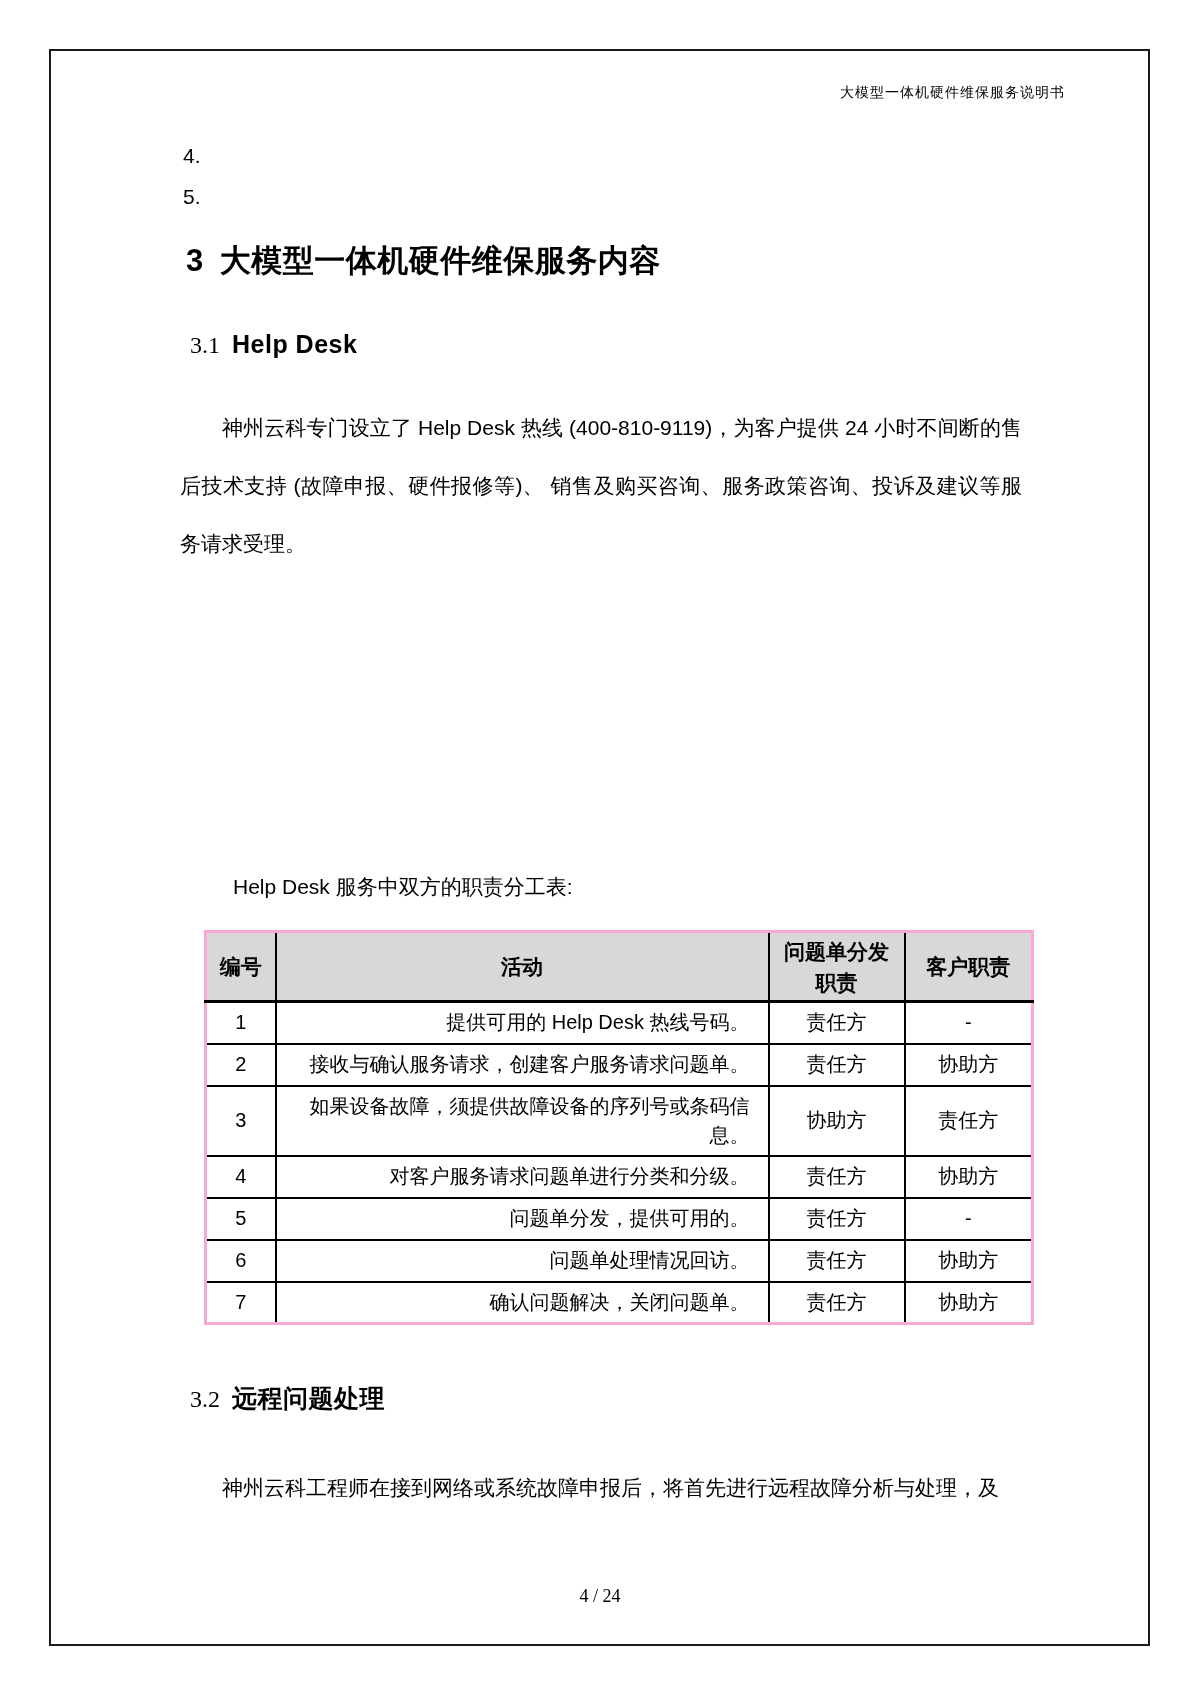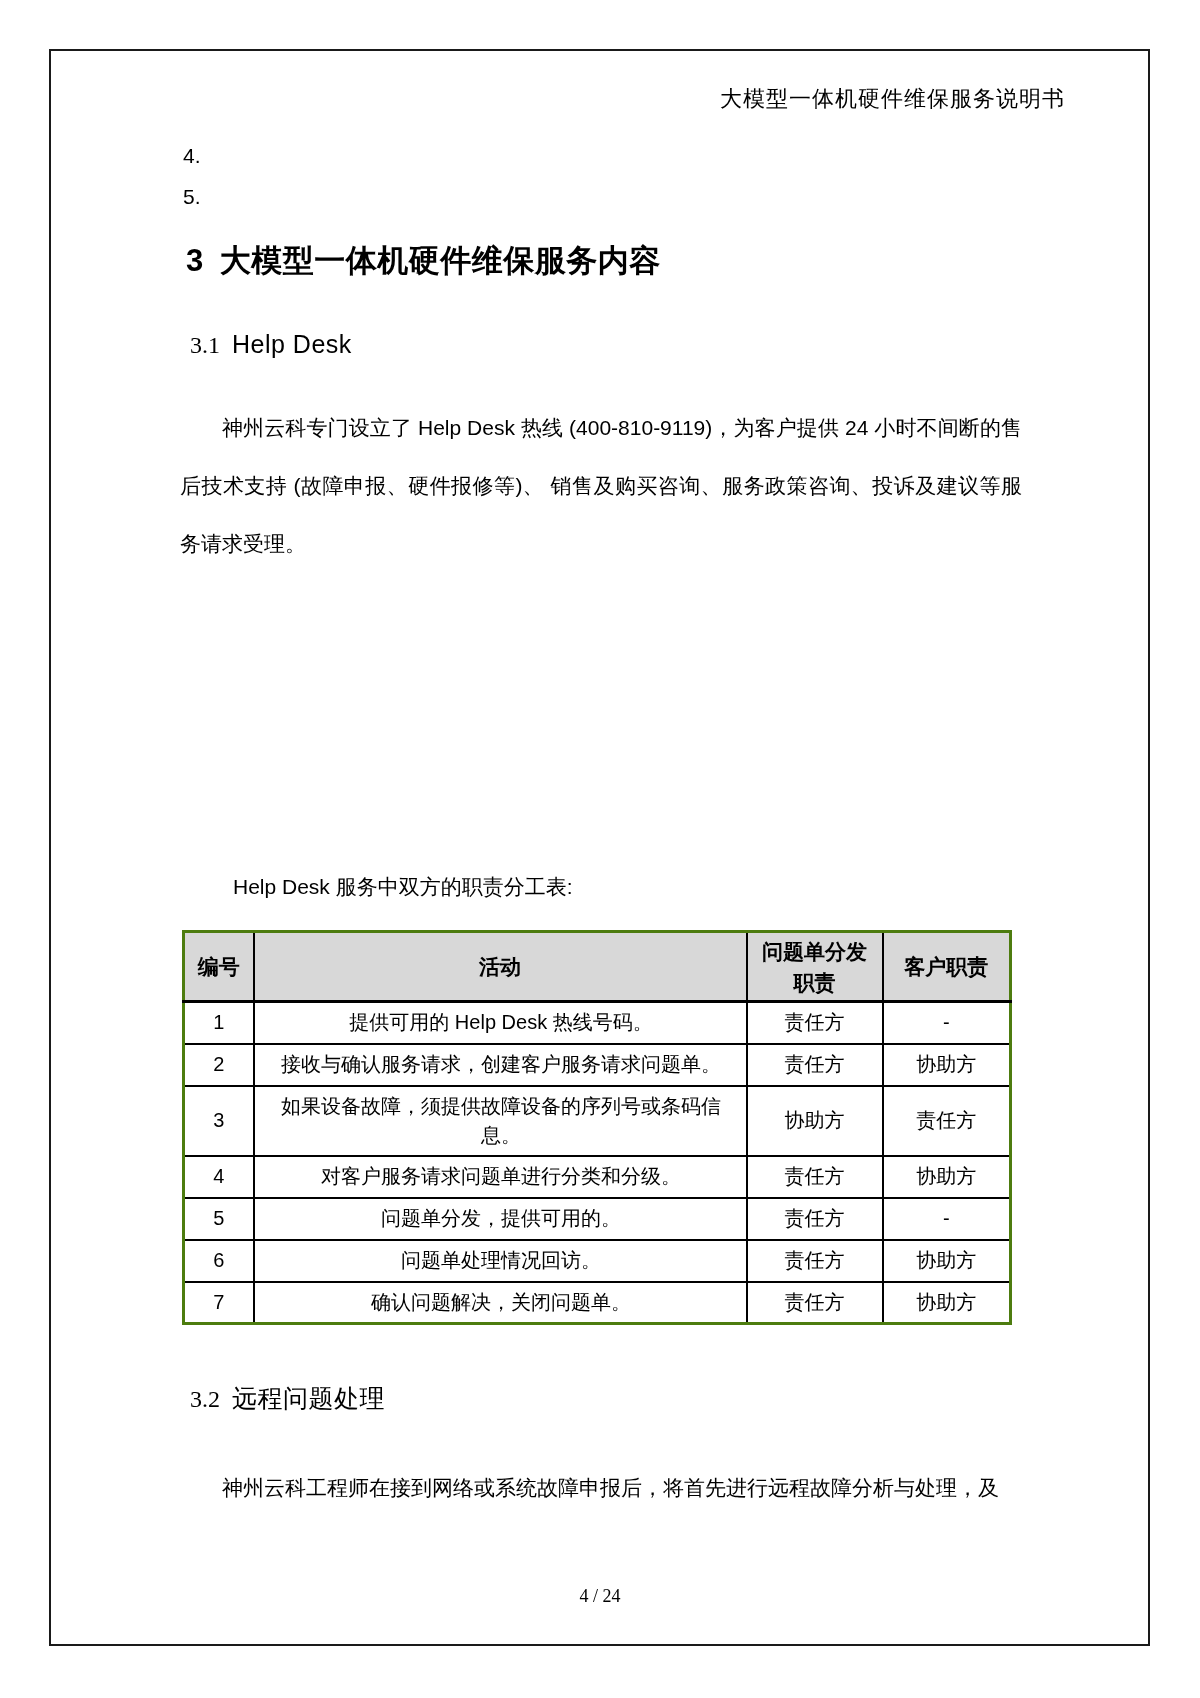--- a/index.html
+++ b/index.html
@@ -12,71 +12,71 @@
     overflow:hidden;
   }
   .page-border {
     position:absolute; left:49px; top:49px;
     width:1101px; height:1597px;
     border:2px solid #1a1a1a;
   }
   .doc-header {
     position:absolute; top:84px; right:135px;
     font-family:"Liberation Serif","DejaVu Serif",serif;
-    font-size:22px; letter-spacing:1px;
+    font-size:14px; letter-spacing:1px;
   }
   .num-list { position:absolute; left:183px; top:144px; width:860px; }
   .num-item { display:flex; font-size:21px; line-height:24px; margin-bottom:17px; }
   .num-item .marker { width:37px; flex:0 0 37px; }
   .heading-2 {
     position:absolute; left:186px; top:240px;
     font-size:31px; font-weight:bold; letter-spacing:0.5px;
   }
   .heading-2 .h-num { margin-right:16px; }
   .heading-3 { position:absolute; left:190px; font-size:25px; }
   .heading-3 .h-num {
     font-family:"Liberation Serif","DejaVu Serif",serif;
     font-weight:normal; margin-right:12px; font-size:24px;
   }
-  .heading-3 .h-title { font-weight:normal; letter-spacing:0.5px; }
+  .heading-3 .h-title { font-weight:bold; letter-spacing:0.5px; }
   .h31 { top:330px; }
   .h32 { top:1382px; }
   .body-text {
     position:absolute; left:180px; top:399px; width:842px;
     font-size:21px; line-height:58px;
     text-align:justify;
   }
   .body-text p { text-indent:2em; margin:0; }
   .table-caption {
     position:absolute; left:191px; top:872px; width:842px;
     font-size:21px; text-indent:2em; line-height:30px;
   }
   table.resp-table {
-    position:absolute; left:182px; top:930px;
+    position:absolute; left:204px; top:930px;
     width:827px; table-layout:fixed;
-    border-collapse:collapse; border:3px solid #4d7c0f;
+    border-collapse:collapse; border:3px solid #f9a8d4;
     font-size:20px;
   }
   .resp-table col.c-no     { width:70px; }
   .resp-table col.c-act    { width:493px; }
   .resp-table col.c-vendor { width:136px; }
   .resp-table col.c-cust   { width:128px; }
   .resp-table th {
     background:#d8d8d8; font-weight:bold; font-size:21px;
     border:2px solid #000; border-bottom:3px solid #000;
     height:70px; text-align:center; vertical-align:middle;
     line-height:31px; white-space:pre-line;
   }
   .resp-table td {
     border:2px solid #000; height:42px;
     vertical-align:middle; text-align:center;
     line-height:29px; padding:5px 2px;
   }
   .resp-table td.cell-activity {
-    text-align:center; padding:5px 12px 5px 14px;
+    text-align:right; padding:5px 18px 5px 14px;
   }
   .para-3 {
     position:absolute; left:180px; top:1459px; width:842px;
     font-size:21px; line-height:58px; text-align:justify;
   }
   .para-3 p { text-indent:2em; margin:0; }
   .doc-footer {
     position:absolute; left:0; top:1586px; width:1200px;
     text-align:center;
     font-family:"Liberation Serif","DejaVu Serif",serif;

